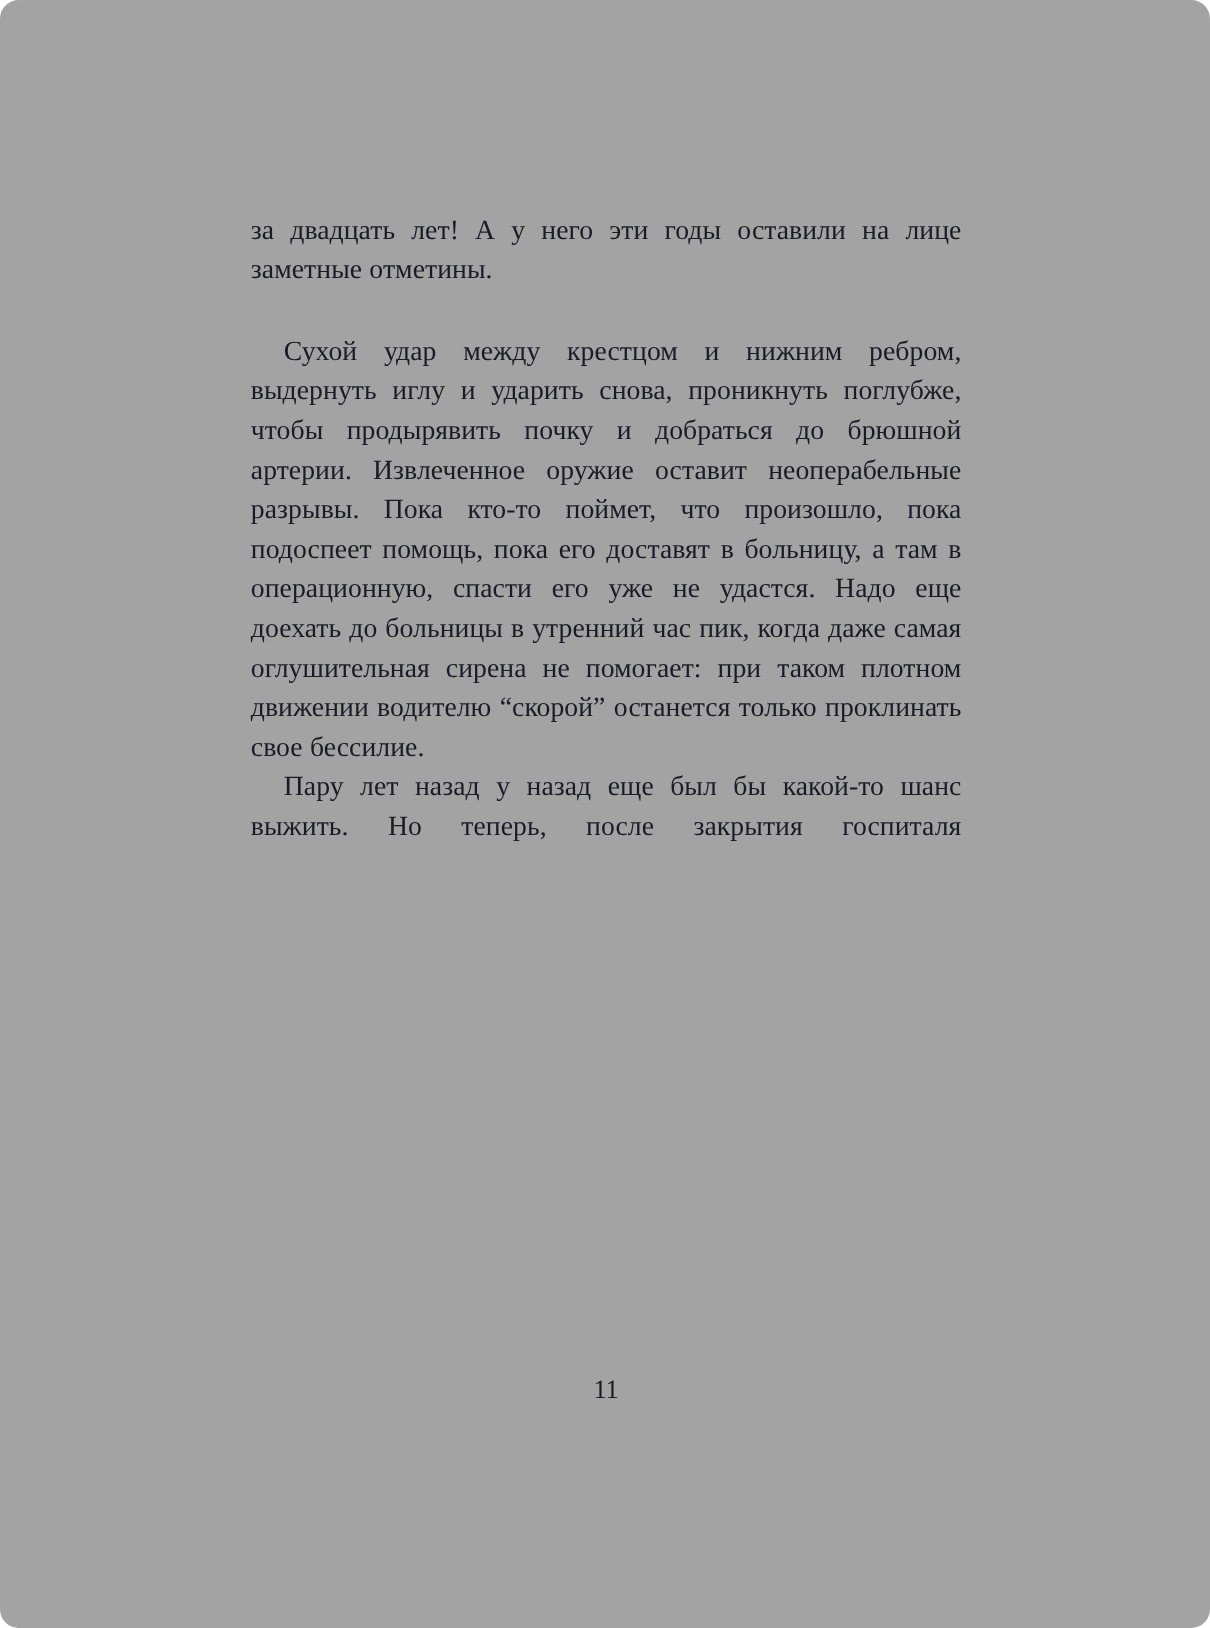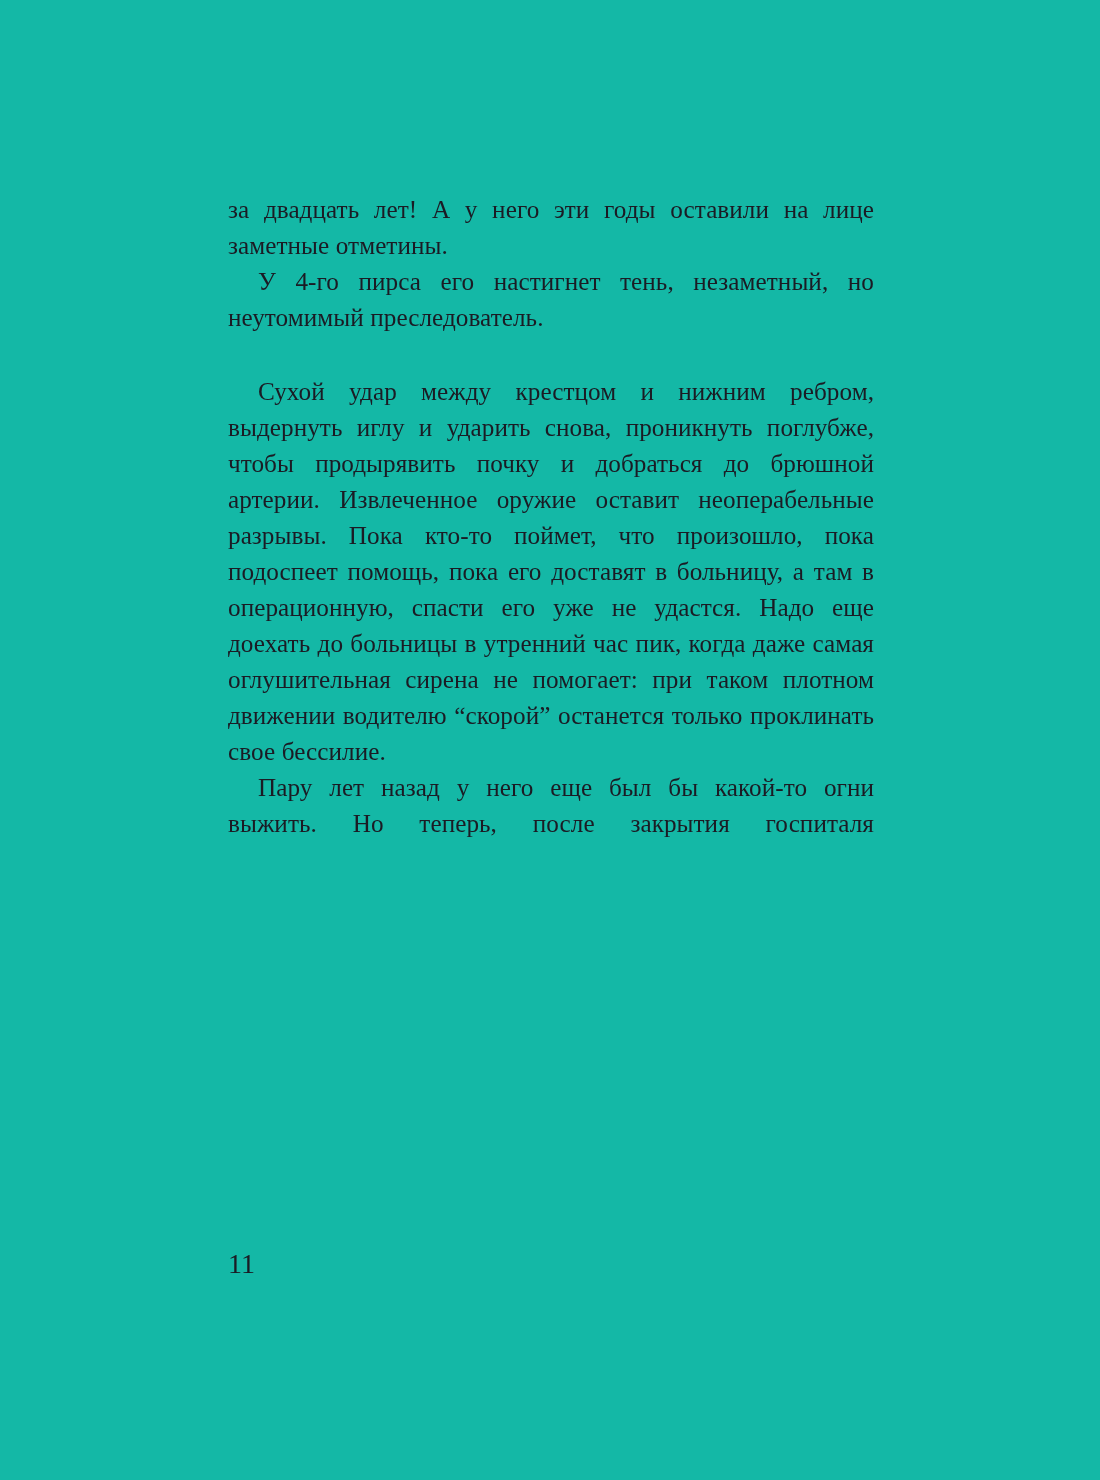--- a/index.html
+++ b/index.html
@@ -11,21 +11,22 @@
     height: 1480px;
     background: #ffffff;
     font-family: "Liberation Serif", "DejaVu Serif", serif;
     overflow: hidden;
   }
 
   #page {
     position: relative;
     width: 1100px;
     height: 1480px;
-    background: #14b8a6;
+    background: #a3a3a3;
+    border-radius: 17px;
   }
 
   #text-block {
     position: absolute;
     left: 228px;
     top: 192px;
     width: 646px;
   }
 
   .para {
@@ -55,44 +56,43 @@
 
   .section-gap {
     height: 38px;
   }
 
   #page-number {
     position: absolute;
     left: 228px;
     top: 1248px;
     width: 646px;
-    text-align: left;
-    font-size: 28px;
+    text-align: center;
+    font-size: 24px;
     line-height: 32px;
     color: #1b1b24;
     font-family: "Liberation Serif", "DejaVu Serif", serif;
   }
 </style>
 </head>
 <body>
 
 <div id="page">
 
   <div id="text-block">
 
     <p class="para no-indent">за двадцать лет! А у него эти годы оставили на лице заметные отметины.</p>
 
 
 
-    <p class="para">У 4-го пирса его настигнет тень, незаметный, но неутомимый преследователь.</p>
 
     <div class="section-gap"></div>
 
 
     <p class="para">Сухой удар между крестцом и нижним ребром, выдернуть иглу и ударить снова, проникнуть поглубже, чтобы продырявить почку и добраться до брюшной артерии. Извлеченное оружие оставит неоперабельные разрывы. Пока кто-то поймет, что произошло, пока подоспеет помощь, пока его доставят в больницу, а там в операционную, спасти его уже не удастся. Надо еще доехать до больницы в утренний час пик, когда даже самая оглушительная сирена не помогает: при таком плотном движении водителю “скорой” останется только проклинать свое бессилие.</p>
 
-    <p class="para continues">Пару лет назад у него еще был бы какой-то огни выжить. Но теперь, после закрытия госпиталя</p>
+    <p class="para continues">Пару лет назад у назад еще был бы какой-то шанс выжить. Но теперь, после закрытия госпиталя</p>
 
   </div>
 
   <div id="page-number">11</div>
 
 </div>
 
 </body></html>

